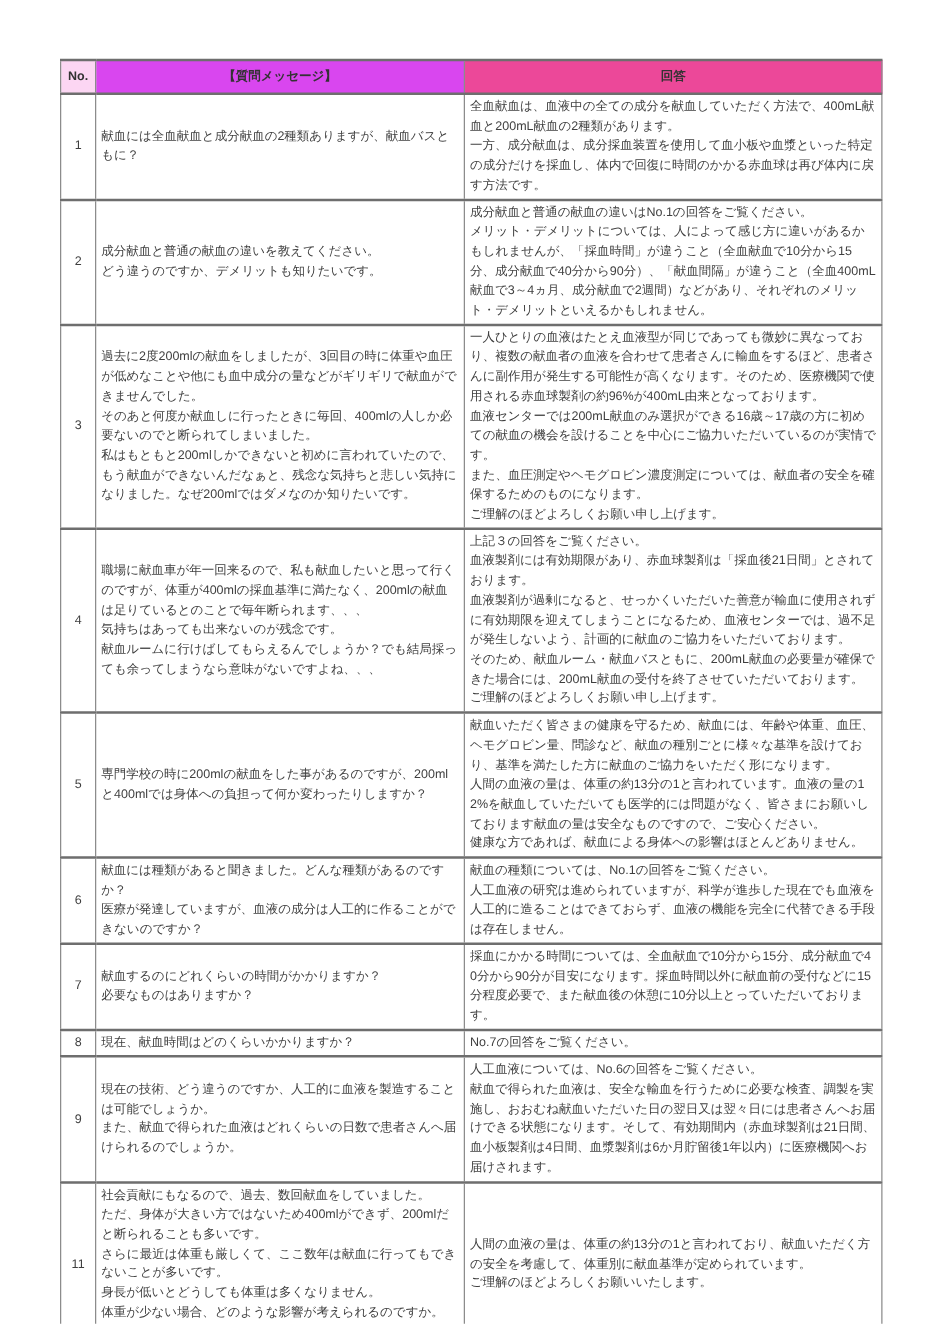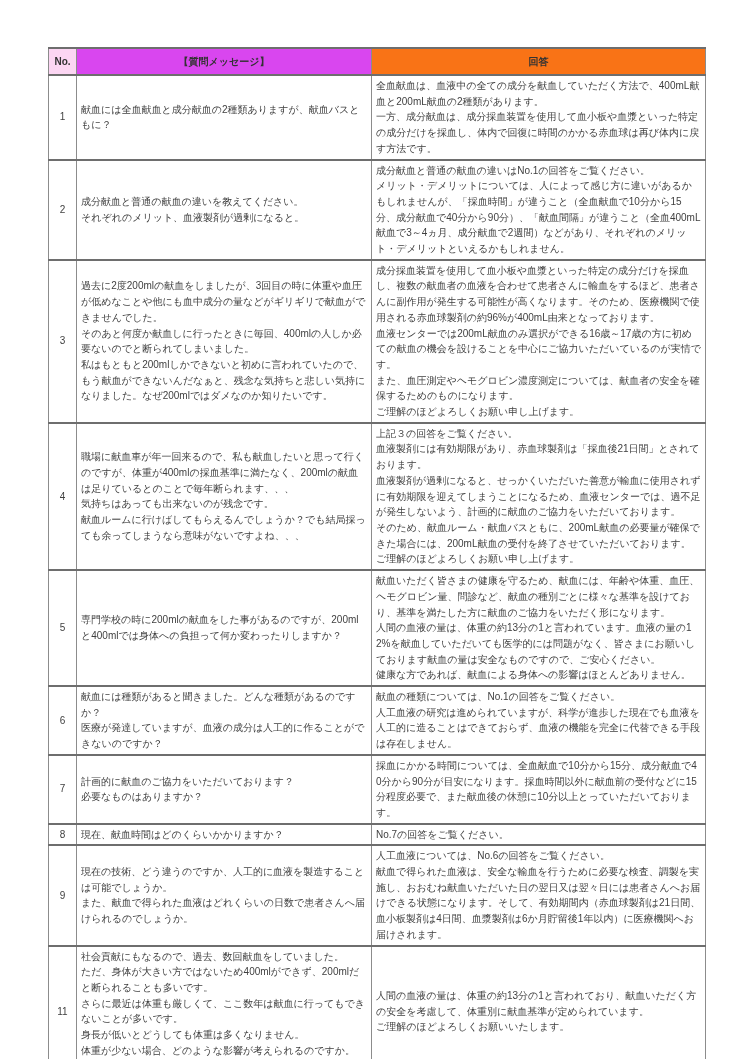--- a/index.html
+++ b/index.html
@@ -56,45 +56,45 @@
   <table class="faq">
     <colgroup>
       <col class="c-no">
       <col class="c-q">
       <col class="c-a">
     </colgroup>
     <thead>
       <tr>
         <th class="hdr" style="background: rgb(252, 214, 243);">No.</th>
         <th class="hdr" style="background: #d946ef;">【質問メッセージ】</th>
-        <th class="hdr" style="background: #f97316;">回答</th>
+        <th class="hdr" style="background: #ec4899;">回答</th>
       </tr>
     </thead>
     <tbody id="faq-body">
   <tr>
     <td class="no-cell">1</td>
     <td class="q-cell">献血には全血献血と成分献血の2種類ありますが、献血バスともに？</td>
     <td class="a-cell">全血献血は、血液中の全ての成分を献血していただく方法で、400mL献血と200mL献血の2種類があります。
 一方、成分献血は、成分採血装置を使用して血小板や血漿といった特定の成分だけを採血し、体内で回復に時間のかかる赤血球は再び体内に戻す方法です。</td>
   </tr>
 
   <tr>
     <td class="no-cell">2</td>
     <td class="q-cell">成分献血と普通の献血の違いを教えてください。
-それぞれのメリット、血液製剤が過剰になると。</td>
+どう違うのですか、デメリットも知りたいです。</td>
     <td class="a-cell">成分献血と普通の献血の違いはNo.1の回答をご覧ください。
 メリット・デメリットについては、人によって感じ方に違いがあるかもしれませんが、「採血時間」が違うこと（全血献血で10分から15分、成分献血で40分から90分）、「献血間隔」が違うこと（全血400mL献血で3～4ヵ月、成分献血で2週間）などがあり、それぞれのメリット・デメリットといえるかもしれません。</td>
   </tr>
 
   <tr>
     <td class="no-cell">3</td>
     <td class="q-cell">過去に2度200mlの献血をしましたが、3回目の時に体重や血圧が低めなことや他にも血中成分の量などがギリギリで献血ができませんでした。
 そのあと何度か献血しに行ったときに毎回、400mlの人しか必要ないのでと断られてしまいました。
 私はもともと200mlしかできないと初めに言われていたので、もう献血ができないんだなぁと、残念な気持ちと悲しい気持になりました。なぜ200mlではダメなのか知りたいです。</td>
-    <td class="a-cell">成分採血装置を使用して血小板や血漿といった特定の成分だけを採血し、複数の献血者の血液を合わせて患者さんに輸血をするほど、患者さんに副作用が発生する可能性が高くなります。そのため、医療機関で使用される赤血球製剤の約96%が400mL由来となっております。
+    <td class="a-cell">一人ひとりの血液はたとえ血液型が同じであっても微妙に異なっており、複数の献血者の血液を合わせて患者さんに輸血をするほど、患者さんに副作用が発生する可能性が高くなります。そのため、医療機関で使用される赤血球製剤の約96%が400mL由来となっております。
 血液センターでは200mL献血のみ選択ができる16歳～17歳の方に初めての献血の機会を設けることを中心にご協力いただいているのが実情です。
 また、血圧測定やヘモグロビン濃度測定については、献血者の安全を確保するためのものになります。
 ご理解のほどよろしくお願い申し上げます。</td>
   </tr>
 
   <tr>
     <td class="no-cell">4</td>
     <td class="q-cell">職場に献血車が年一回来るので、私も献血したいと思って行くのですが、体重が400mlの採血基準に満たなく、200mlの献血は足りているとのことで毎年断られます、、、
 気持ちはあっても出来ないのが残念です。
 献血ルームに行けばしてもらえるんでしょうか？でも結局採っても余ってしまうなら意味がないですよね、、、</td>
@@ -116,21 +116,21 @@
   <tr>
     <td class="no-cell">6</td>
     <td class="q-cell">献血には種類があると聞きました。どんな種類があるのですか？
 医療が発達していますが、血液の成分は人工的に作ることができないのですか？</td>
     <td class="a-cell">献血の種類については、No.1の回答をご覧ください。
 人工血液の研究は進められていますが、科学が進歩した現在でも血液を人工的に造ることはできておらず、血液の機能を完全に代替できる手段は存在しません。</td>
   </tr>
 
   <tr>
     <td class="no-cell">7</td>
-    <td class="q-cell">計画的に献血のご協力をいただいております？
+    <td class="q-cell">献血するのにどれくらいの時間がかかりますか？
 必要なものはありますか？</td>
     <td class="a-cell">採血にかかる時間については、全血献血で10分から15分、成分献血で40分から90分が目安になります。採血時間以外に献血前の受付などに15分程度必要で、また献血後の休憩に10分以上とっていただいております。</td>
   </tr>
 
   <tr>
     <td class="no-cell">8</td>
     <td class="q-cell">現在、献血時間はどのくらいかかりますか？</td>
     <td class="a-cell">No.7の回答をご覧ください。</td>
   </tr>
 

